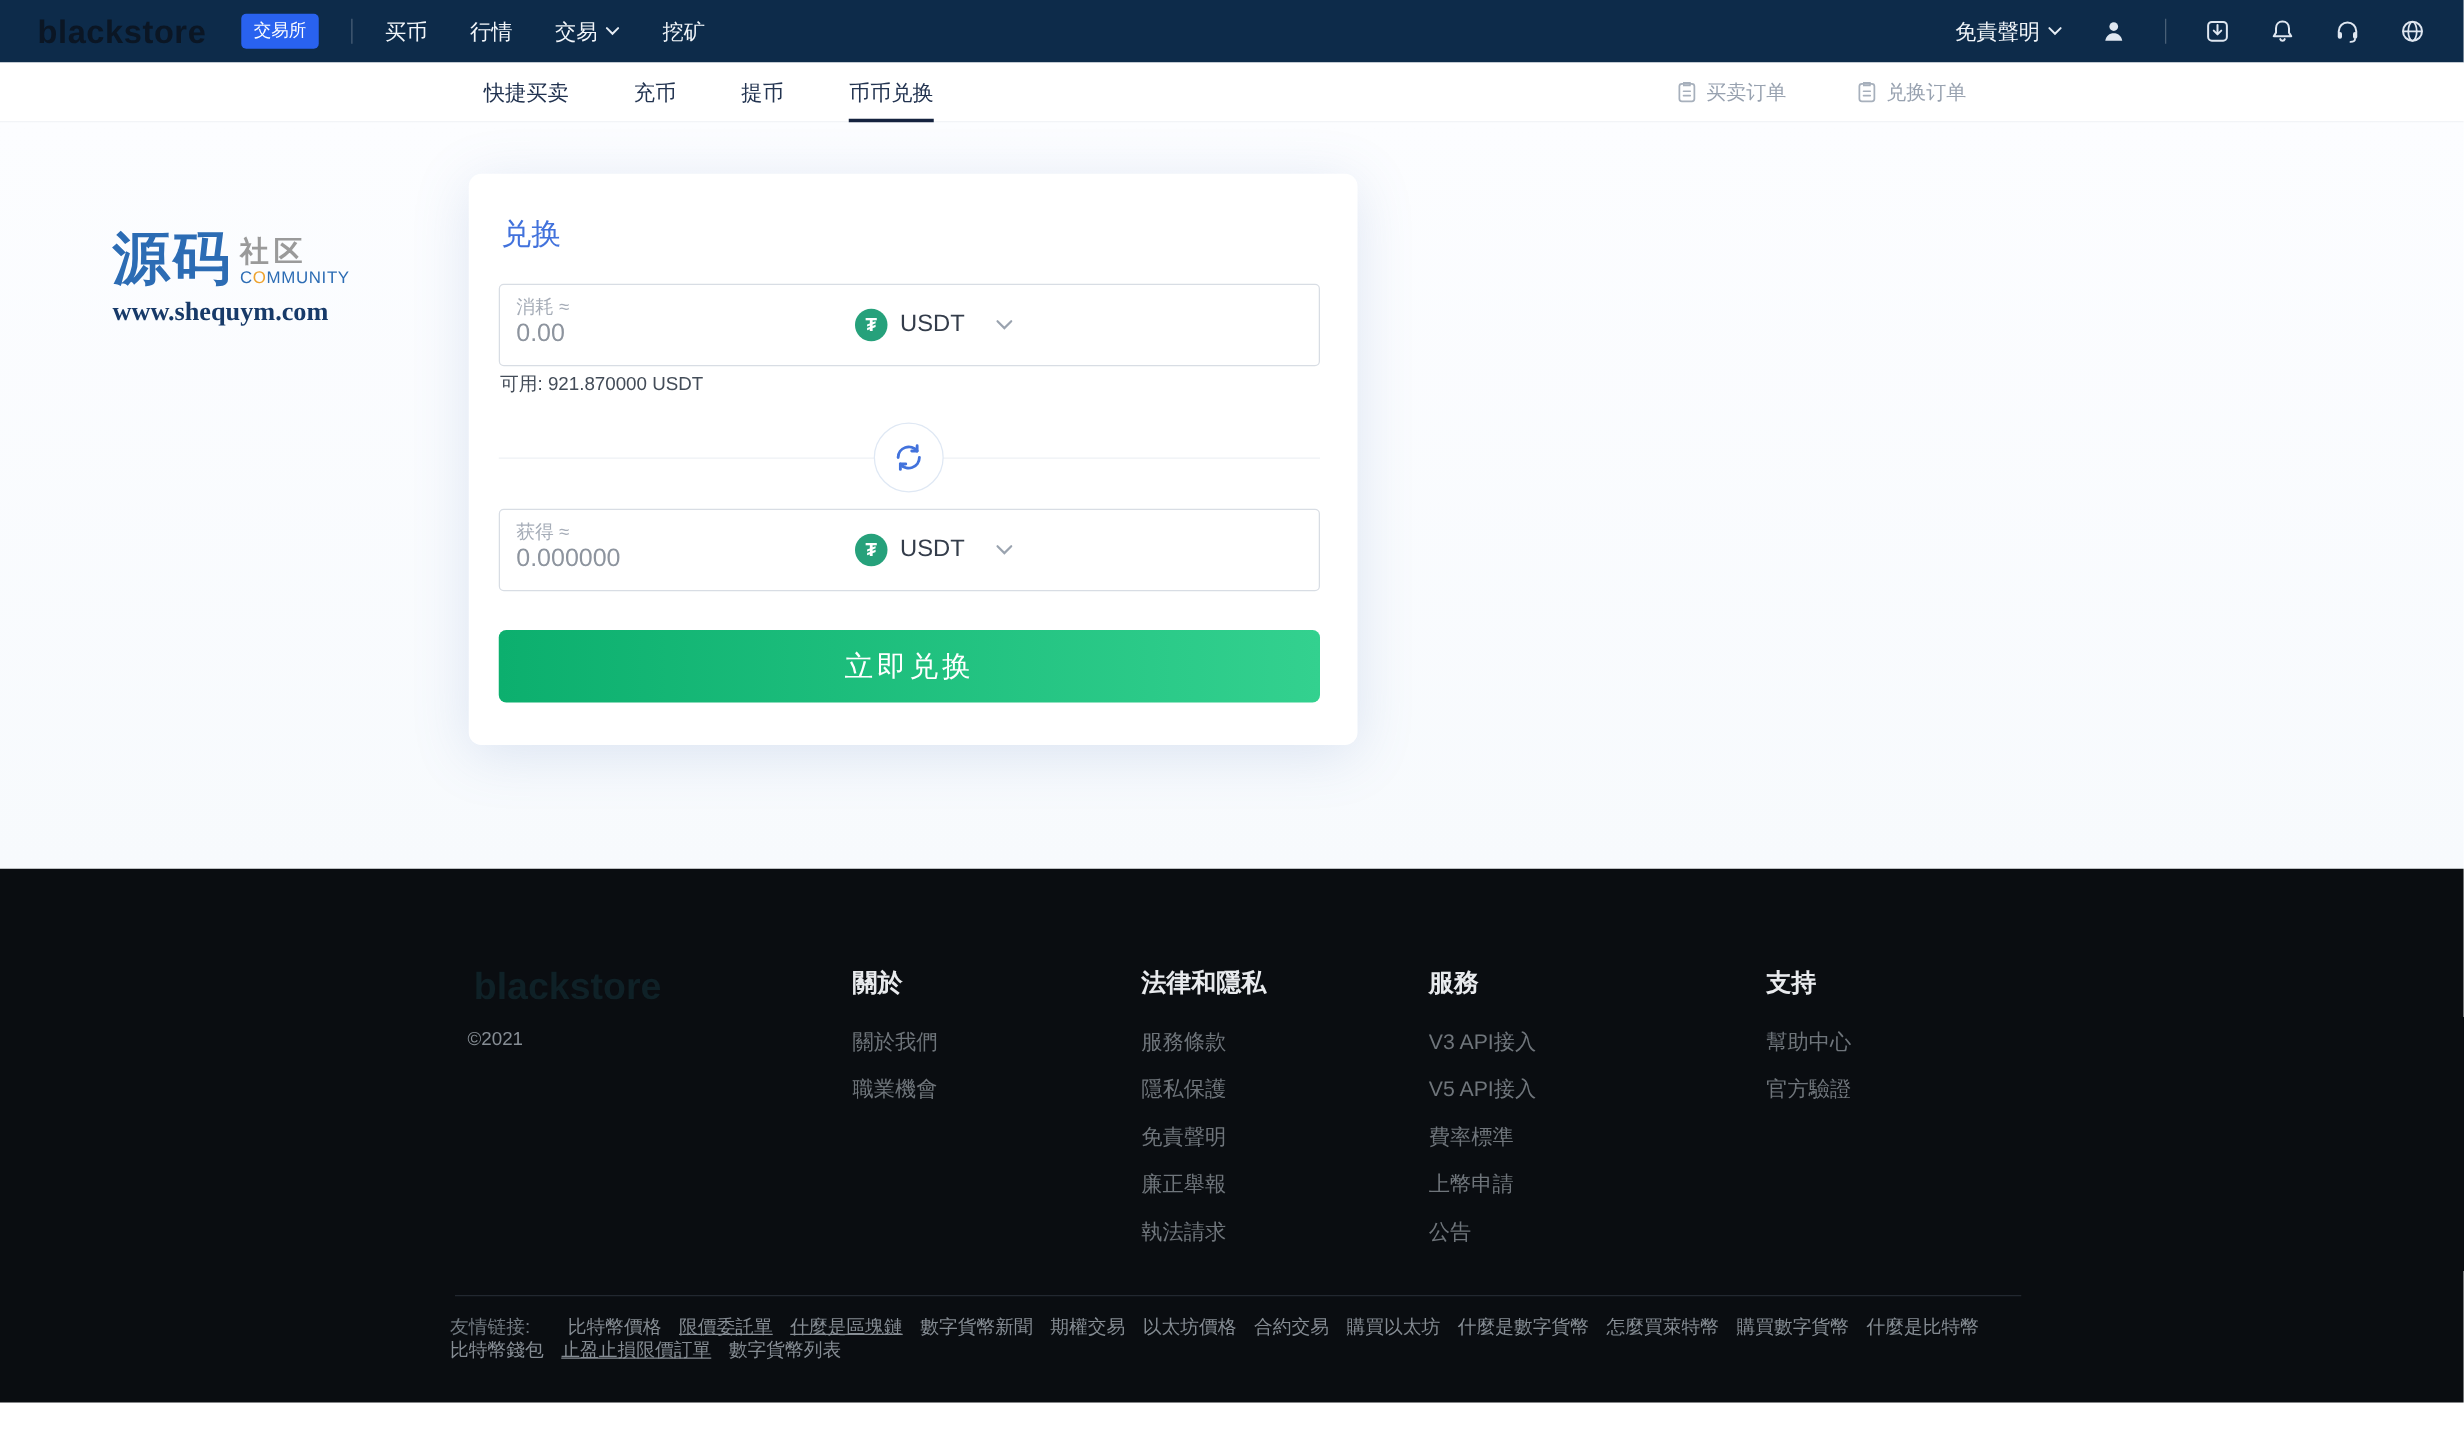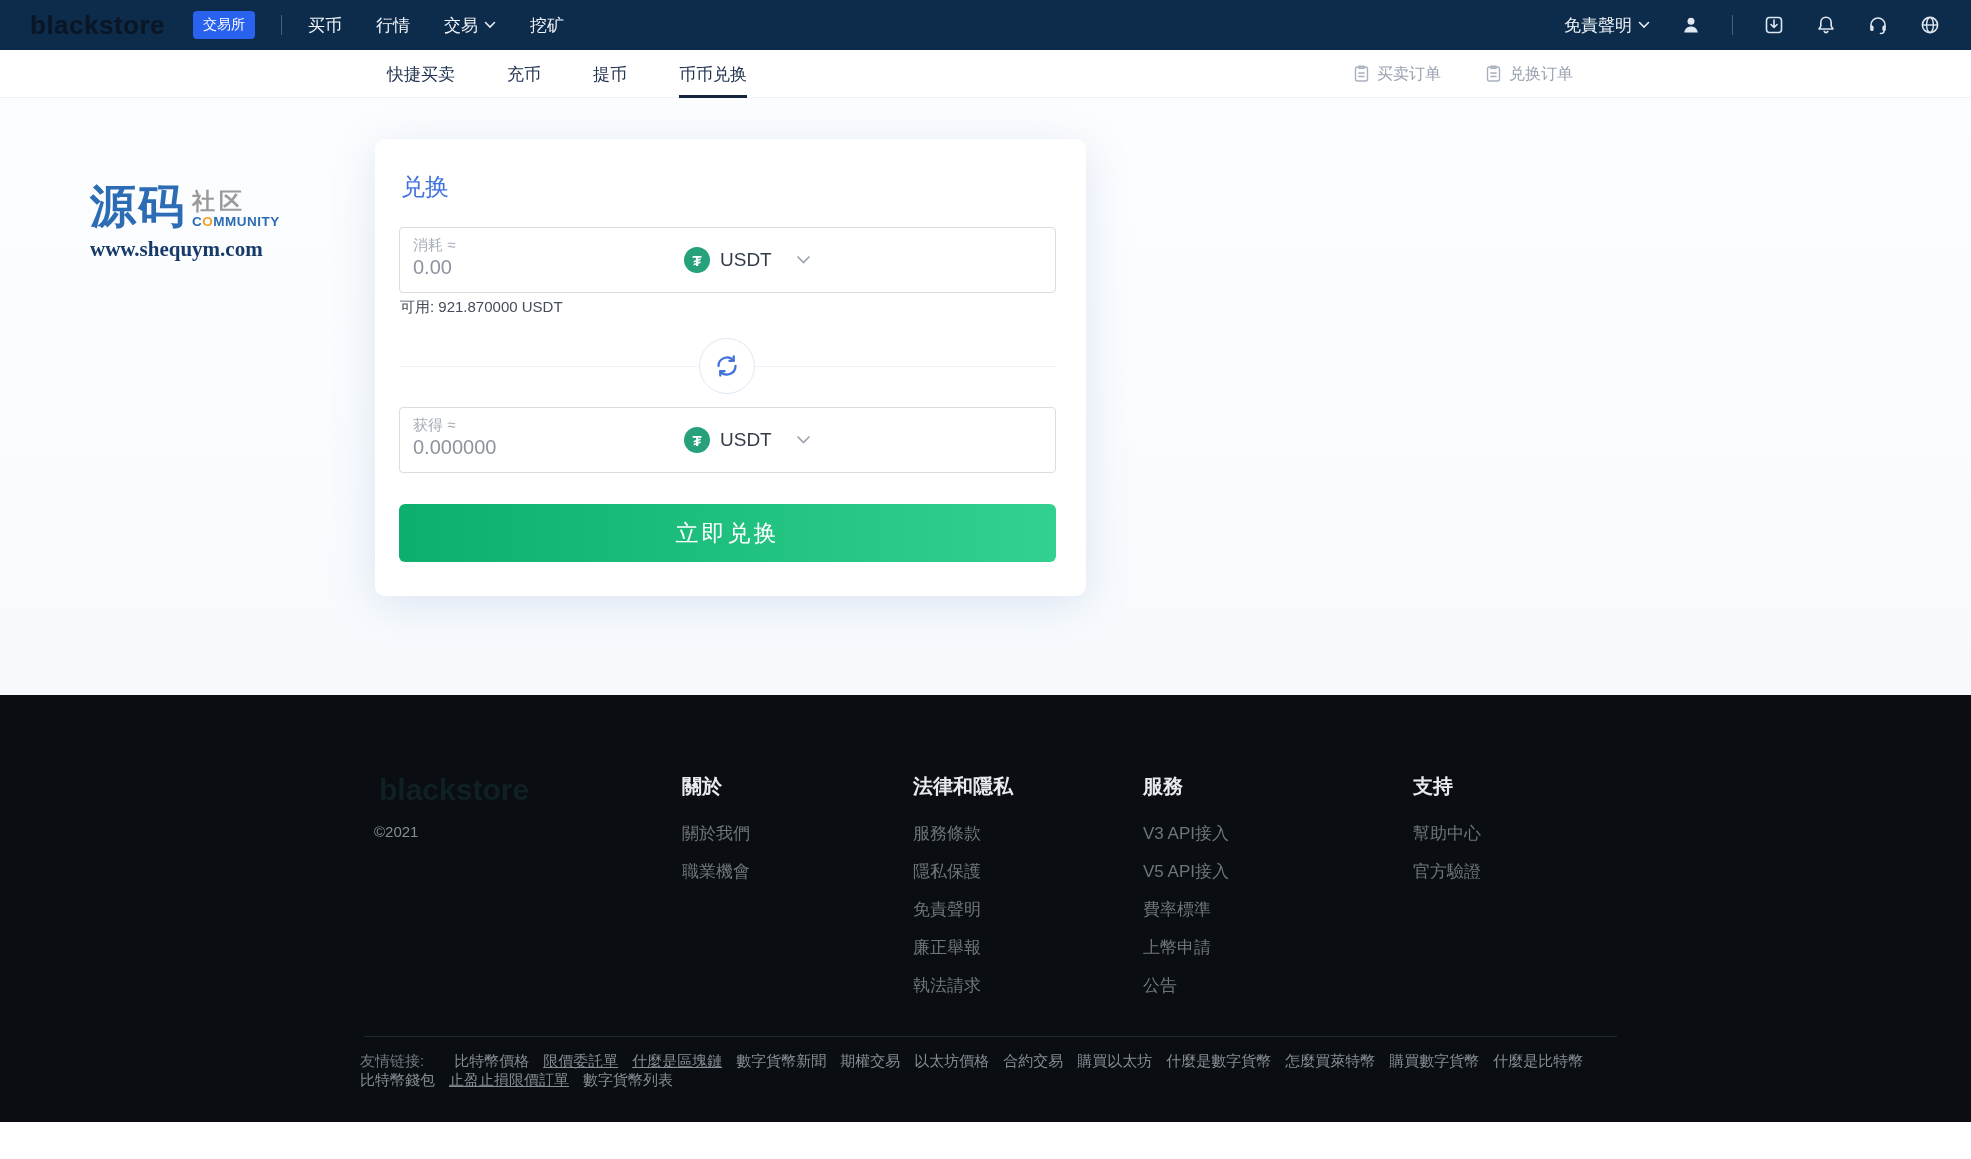--- a/index.html
+++ b/index.html
@@ -21,34 +21,34 @@
   .icon-btn { display:flex; align-items:center; cursor:pointer; }
   .caret { display:inline-block; }
 
   
   .subnav { position:absolute; left:0; top:50px; width:100%; height:48px; background:#ffffff;
             border-bottom:1px solid #eef1f5; }
   .tabs { position:absolute; left:375px; top:0; height:48px; display:flex; gap:40px; }
   .tab { font-size:17px; color:#223350; height:48px; display:flex; align-items:center; cursor:pointer;
          position:relative;margin-left:12px; }
   .tab.active::after { content:""; position:absolute; left:0; right:0; bottom:0; height:3px; background:#15233f; }
-  .orders { position:absolute; right:398px; top:0; height:48px; display:flex; gap:44px; align-items:center; }
+  .orders { position:absolute; right:398px; top:0; height:48px; display:flex; gap:56px; align-items:center; }
   .order-link { display:flex; align-items:center; gap:7px; color:#98a2b0; font-size:16px; cursor:pointer; }
 
   
   .main { position:absolute; left:0; top:98px; width:100%; height:597px;
           background:linear-gradient(180deg,#fcfdff 0%,#f7fafd 100%); }
 
   
   .watermark { position:absolute; left:90px; top:85px; width:210px; }
   .wm-row { display:flex; align-items:flex-start; }
   .wm-cn { font-size:46px; font-weight:bold; color:#2c6cb4; line-height:1; letter-spacing:2px; }
   .wm-col { margin-left:6px; padding-top:6px; }
   .wm-sub { font-size:23px; font-weight:bold; color:#9a9a9a; letter-spacing:4px; line-height:1.1; }
-  .wm-en { font-size:13.5px; font-weight:bold; color:#2c6cb4; letter-spacing:.5px; }
+  .wm-en { font-size:13.5px; font-weight:normal; color:#2c6cb4; letter-spacing:.5px; }
   .wm-en .o-orange { color:#eea32e; }
   .wm-url { margin-top:8px; font-family:"Liberation Serif","DejaVu Serif",serif; font-weight:bold;
             font-size:21px; color:#173a69; }
 
   
   .card { position:absolute; left:375px; top:41px; width:711px; height:457px; background:#fff;
           border-radius:10px; box-shadow:0 8px 45px rgba(96,129,186,.18); }
   .card-title { position:absolute; left:26px; top:32px; font-size:24px; color:#4272dc; }
   .inp-box { position:absolute; left:24px; width:657px; height:66px; border:1px solid #d8dde4;
              border-radius:4px; background:#fff; }

